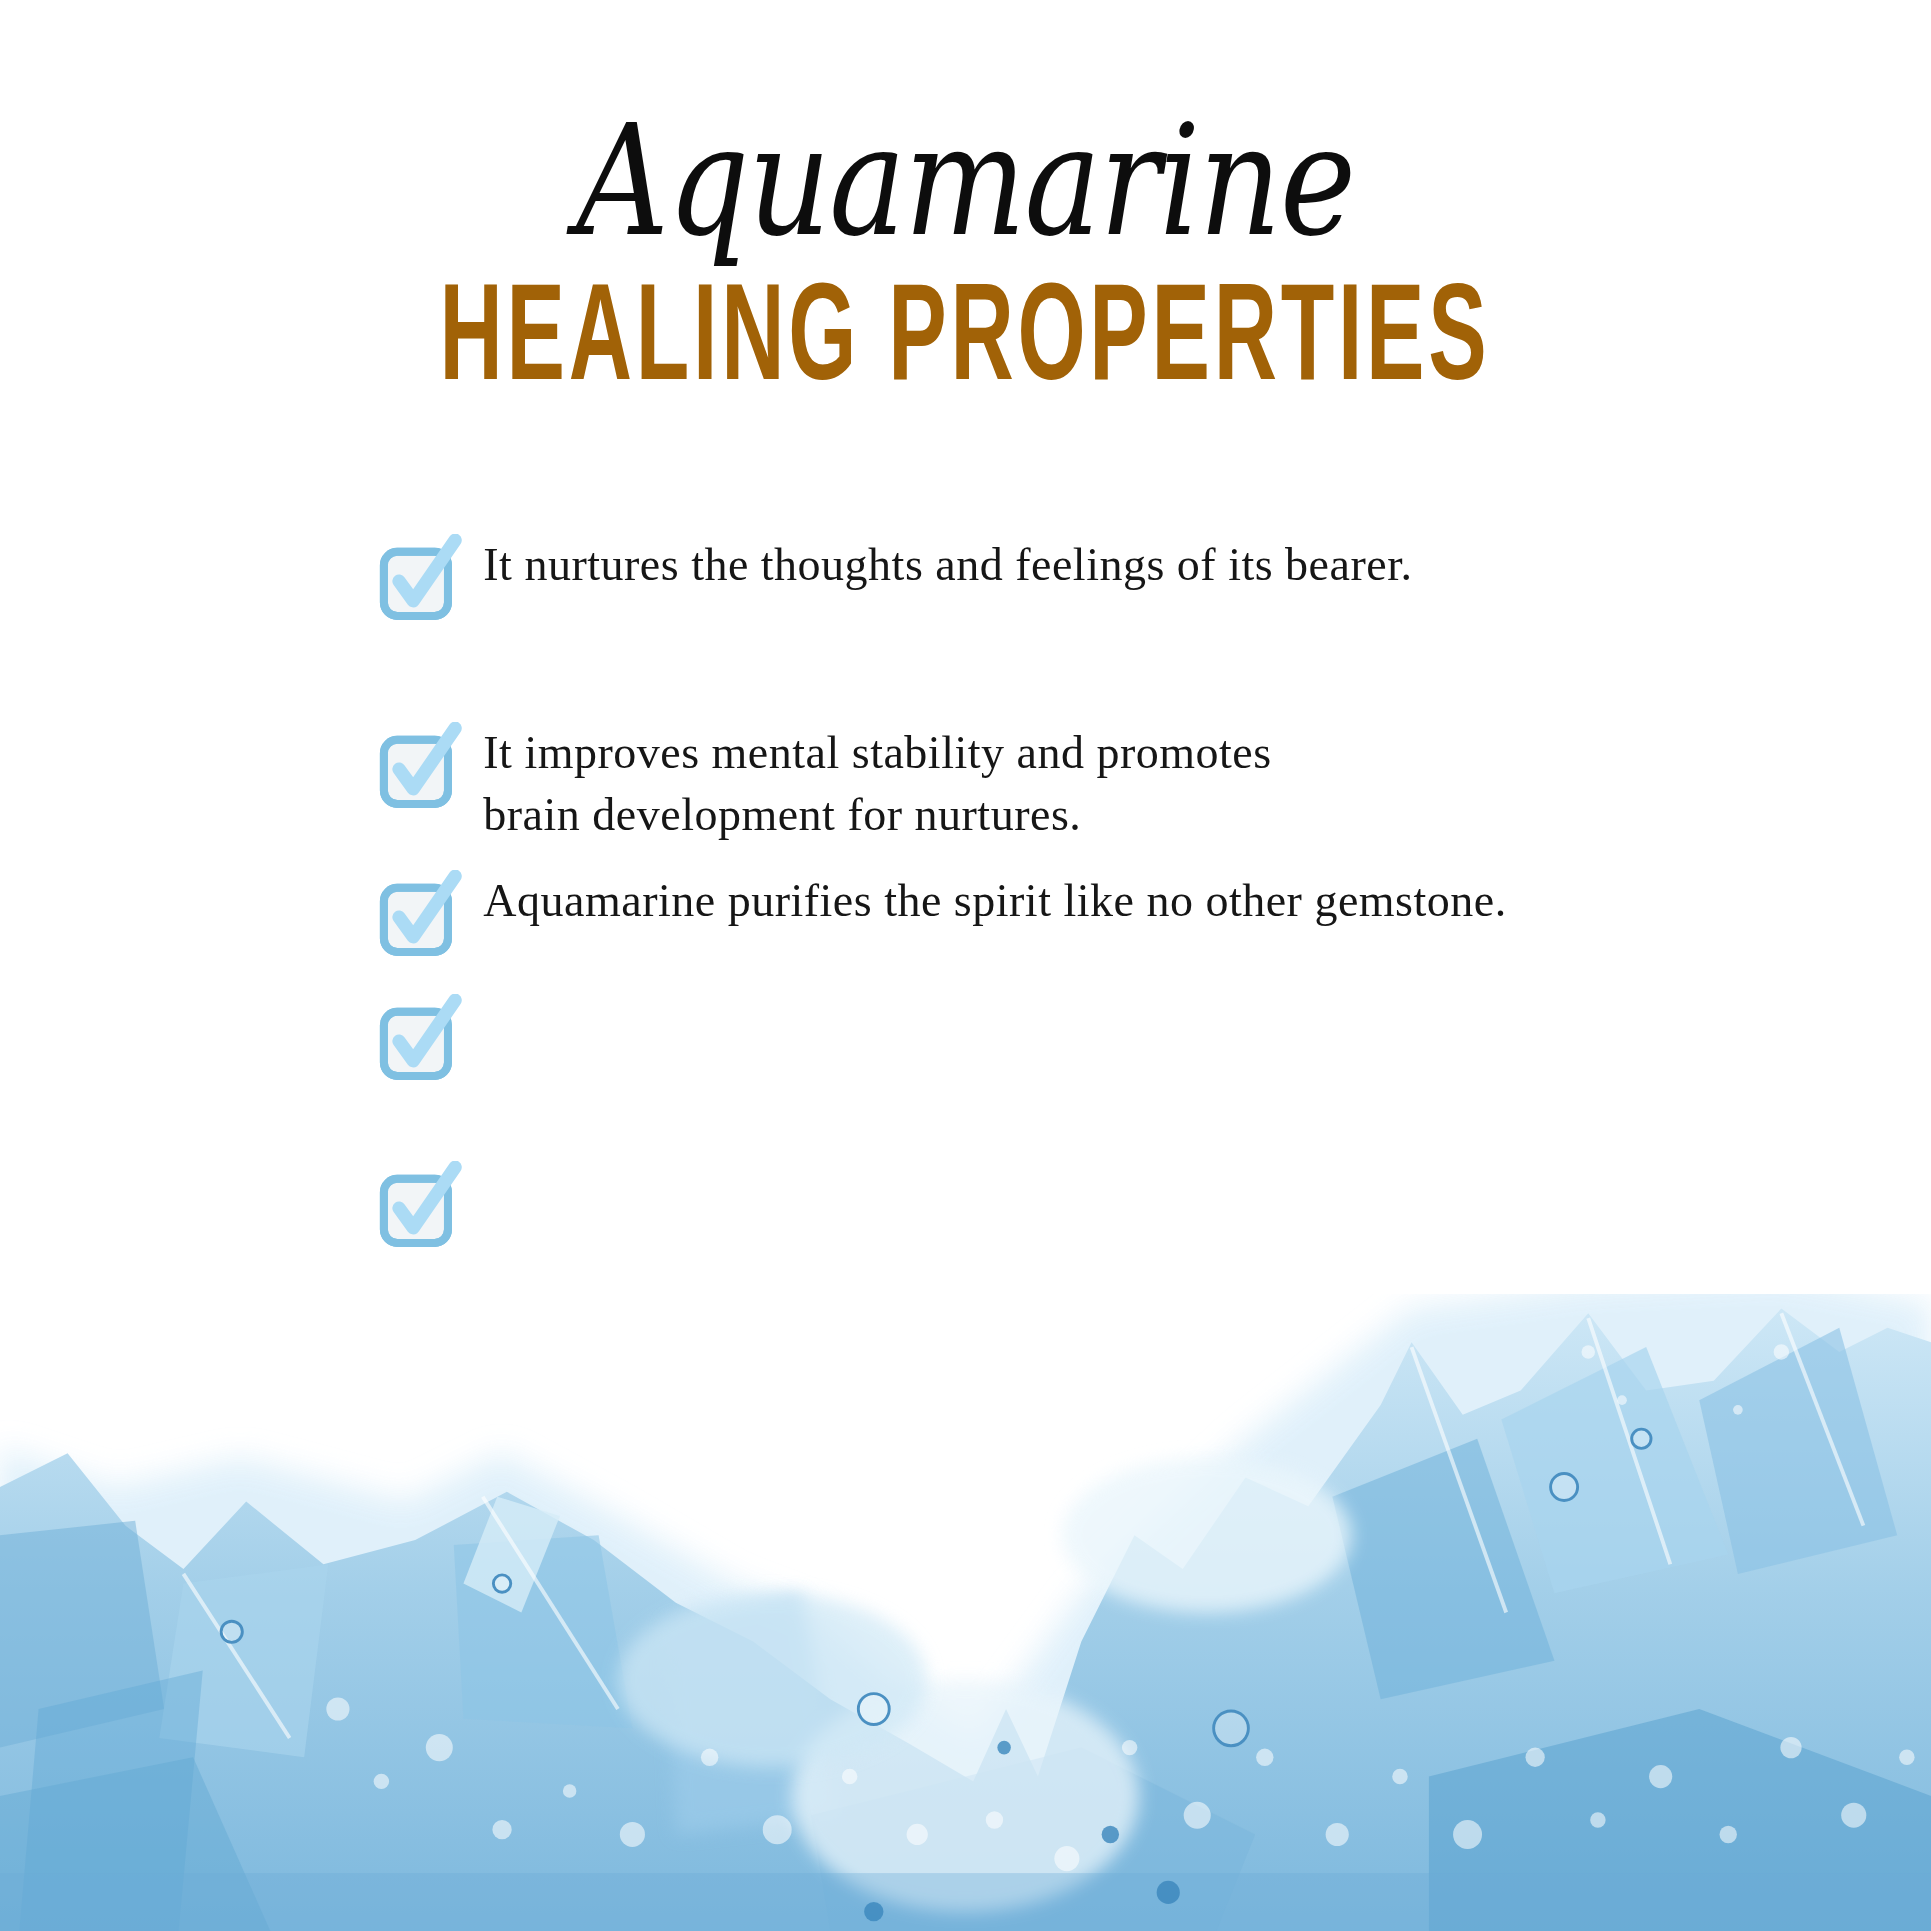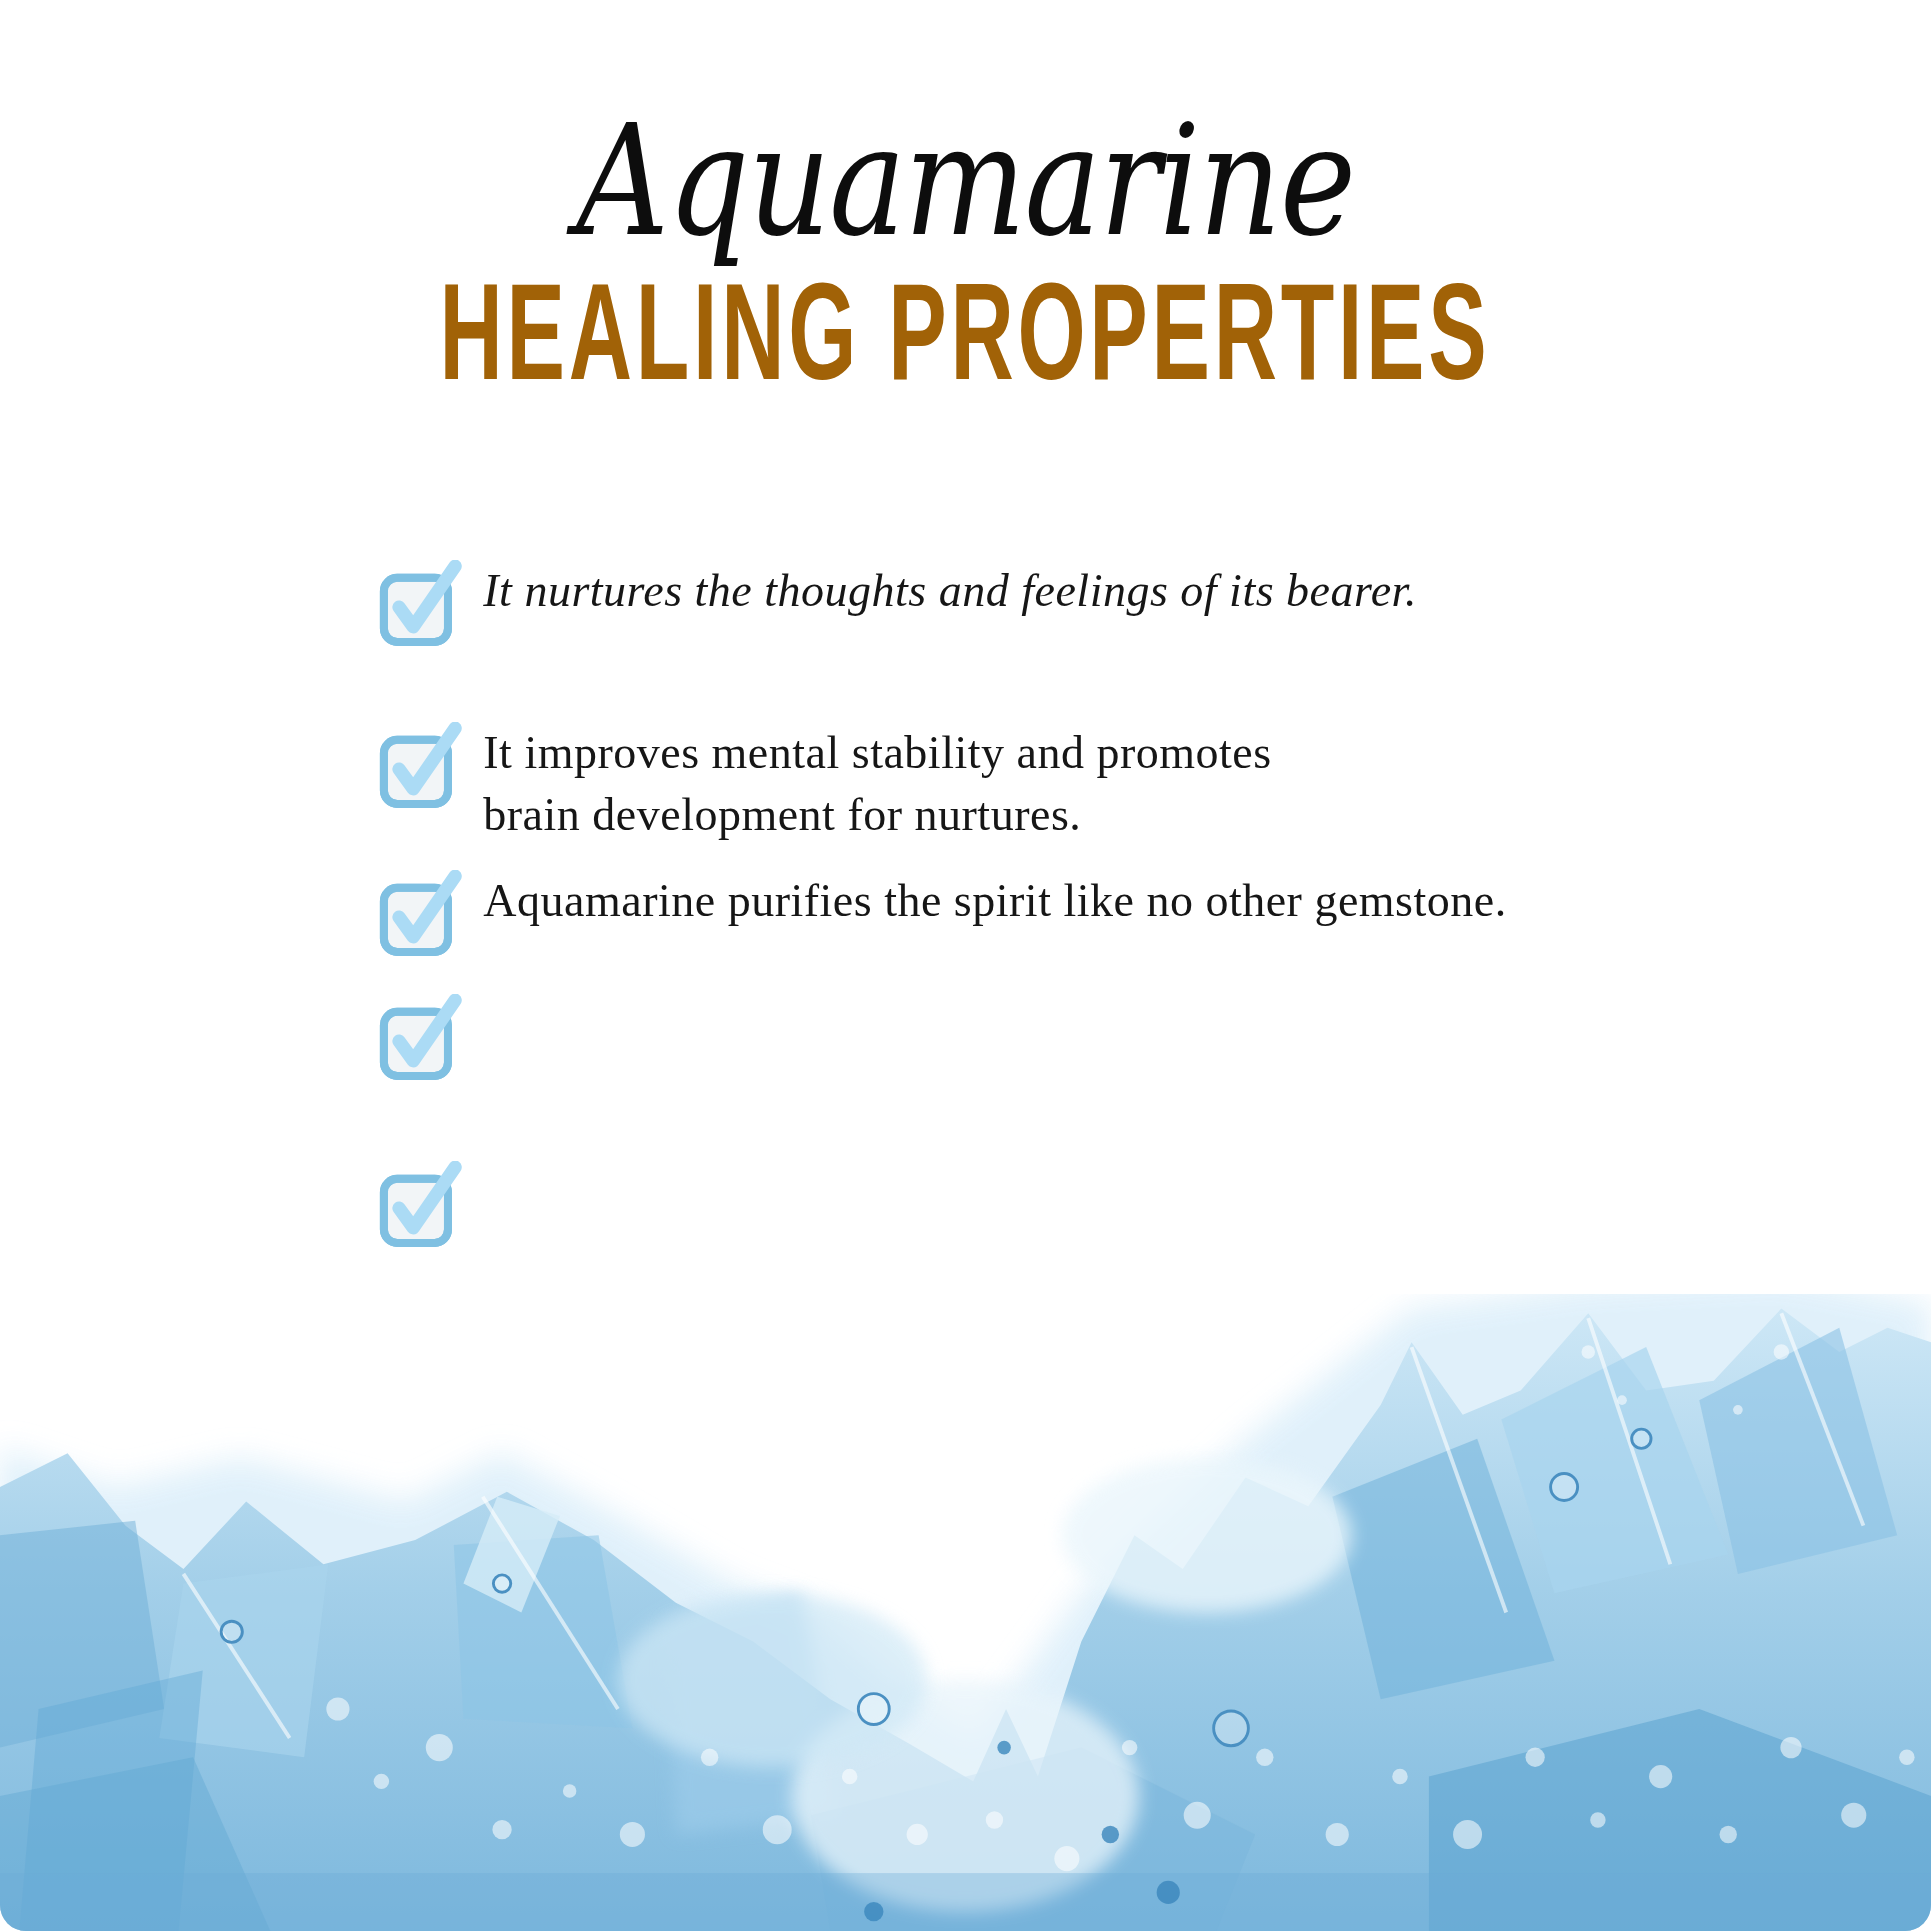--- a/index.html
+++ b/index.html
@@ -3,21 +3,20 @@
 <meta charset="utf-8">
 <style>
   html, body { margin: 0; padding: 0; background: #ffffff; }
   .page {
     position: relative;
     width: 1931px;
     height: 1931px;
     background: #ffffff;
     overflow: hidden;
     font-family: "Liberation Serif", serif;
-    border-radius: 26px;
   }
   
   .title {
     position: absolute;
     top: 97px; left: 0; right: 0;
     text-align: center;
     margin: 0;
     font-family: "DejaVu Serif", serif;
     font-style: italic;
     font-weight: 500;
@@ -60,21 +59,21 @@
   .checkbox-wrap { flex: 0 0 auto; width: 89px; height: 89px; }
   .check-item .item-text {
     margin: 0 0 0 19.3px;
     font-family: "Liberation Serif", serif;
     font-size: 46px;
     line-height: 62px;
     color: #161616;
     letter-spacing: 0.5px;
     white-space: nowrap;
   }
-  .item-1 { top: 560px; font-style: italic; }
+  .item-1 { top: 534px; }
   .item-2 { top: 706px; margin-top: 16px; }
   .item-3 { top: 870px; }
   .item-4 { top: 994px; }
   .item-5 { top: 1161px; }
   
   .ice-figure {
     position: absolute;
     left: 0; bottom: 0;
     width: 1931px; height: 637px;
   }

